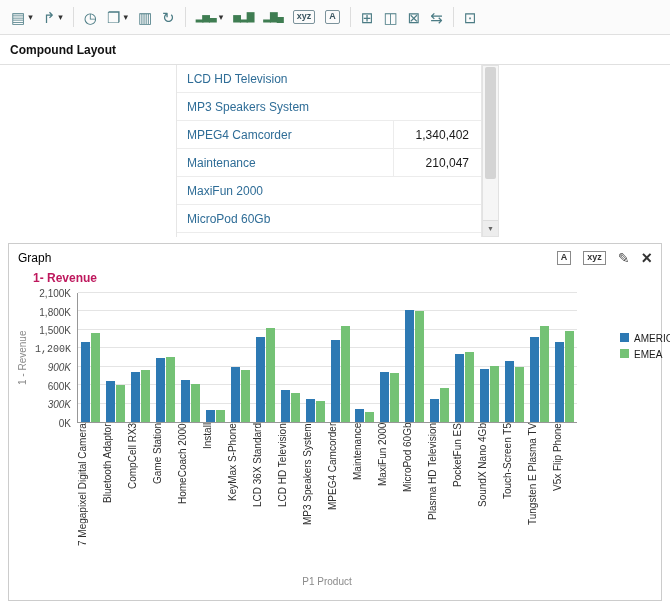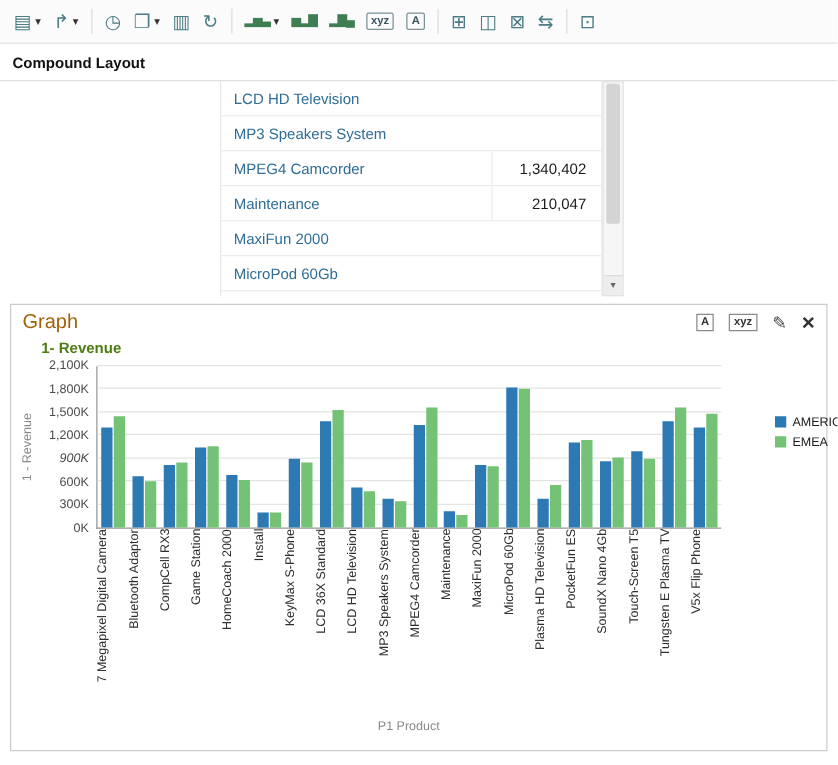--- a/index.html
+++ b/index.html
@@ -59,30 +59,30 @@
   .vbtn {
     position:absolute; bottom:0; left:0; right:0; height:16px;
     display:flex; align-items:center; justify-content:center;
     font-size:7px; color:#666; background:#ededed; border-top:1px solid #dddddd;
     cursor:pointer;
   }
 
   
   .graph-panel { margin:6px 8px 0; border:1px solid #cccccc; height:358px; background:#fff; }
   .gp-header { display:flex; justify-content:space-between; align-items:center; padding:5px 9px 2px; }
-  .gp-title { font-size:16px; color:#a16207; }
+  .gp-title { font-size:12px; color:#000000; }
   .gp-icons { display:flex; align-items:center; gap:12px; }
   .gh-icon { cursor:pointer; color:#4a4a4a; font-size:14px; line-height:1; }
   .gh-icon.boxed {
     font-size:9px; font-weight:bold; color:#333;
     border:1px solid #8a8a8a; padding:1px 3px; background:#fff; line-height:1.1;
   }
   .gh-icon.close { font-size:18px; font-weight:bold; color:#333; }
 
-  .chart-title { font-size:12px; font-weight:bold; color:#4d7c0f; margin:2px 0 8px 24px; }
+  .chart-title { font-size:12px; font-weight:bold; color:#be185d; margin:2px 0 8px 24px; }
   .chart-row { display:flex; align-items:flex-start; padding:0 2px 0 8px; }
   .y-title {
     width:14px; height:130px; flex:none;
     writing-mode:vertical-rl; transform:rotate(180deg);
     text-align:center; font-size:10px; color:#8a8a8a; white-space:nowrap;
   }
   .y-labels { width:46px; height:130px; position:relative; flex:none; }
   .ytick {
     position:absolute; right:6px; transform:translateY(50%);
     font-size:10px; color:#4a4a4a; white-space:nowrap;
@@ -210,24 +210,24 @@
         <span class="gh-icon close">×</span>
       </span>
   </div>
 
   <div class="chart-title">1- Revenue</div>
 
   <div class="chart-row">
     <div class="y-title">1 - Revenue</div>
     <div class="y-labels">
         <div class="ytick" style="bottom: 0%;">0K</div>
-        <div class="ytick" style="bottom: 14.2857%;">300K</div>
+        <div class="ytick" style="bottom: 14.2857%; font-style: italic;">300K</div>
         <div class="ytick" style="bottom: 28.5714%;">600K</div>
         <div class="ytick" style="bottom: 42.8571%; font-style: italic;">900K</div>
-        <div class="ytick" style="bottom: 57.1429%;">1,200K</div>
+        <div class="ytick" style="bottom: 57.1429%; font-family: Liberation Mono, monospace;">1,200K</div>
         <div class="ytick" style="bottom: 71.4286%;">1,500K</div>
         <div class="ytick" style="bottom: 85.7143%;">1,800K</div>
         <div class="ytick" style="bottom: 100%;">2,100K</div>
       </div>
     <div class="plot-col">
       <div class="plot">
           <div class="gridline" style="bottom: 100%;"></div>
           <div class="gridline" style="bottom: 85.7143%;"></div>
           <div class="gridline" style="bottom: 71.4286%;"></div>
           <div class="gridline" style="bottom: 57.1429%;"></div>

